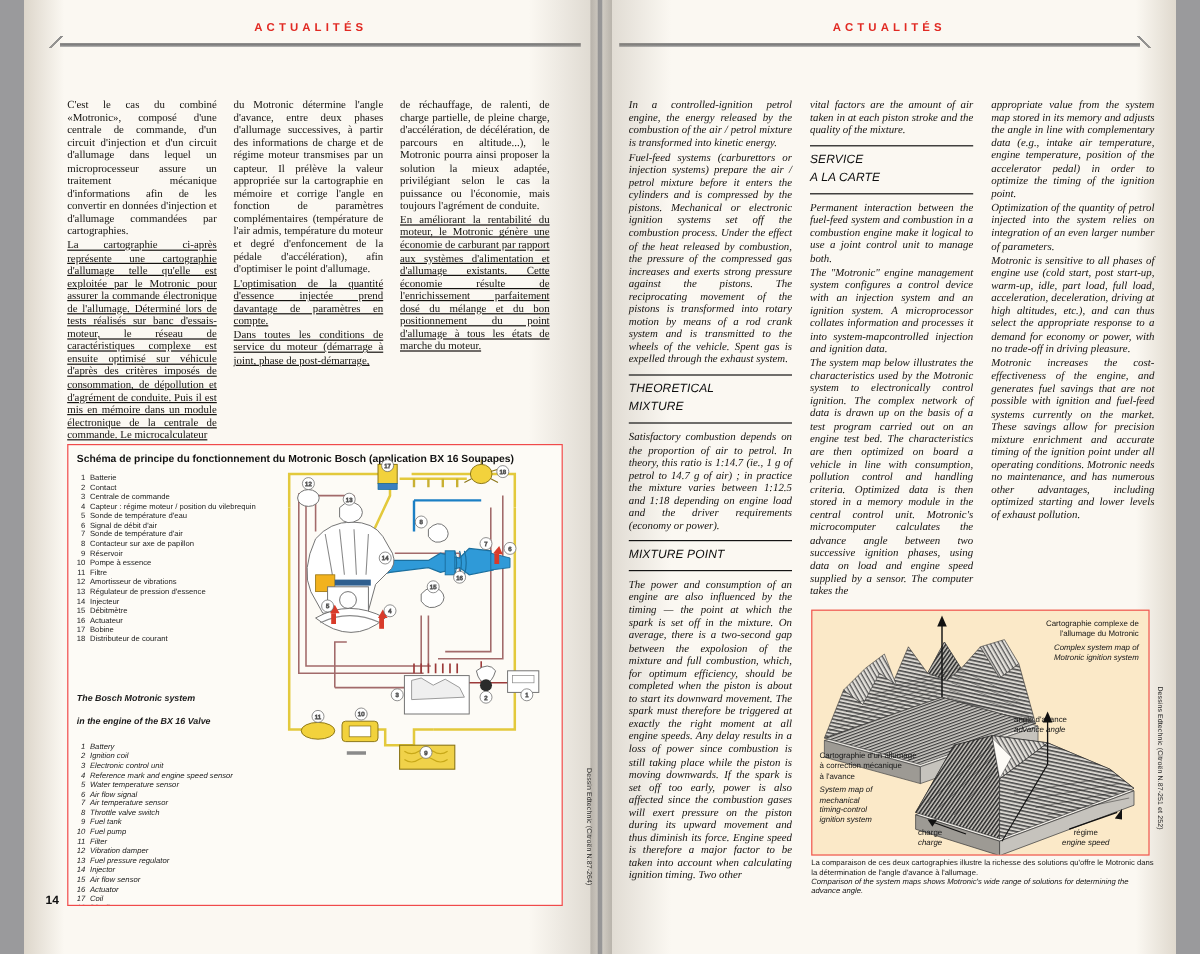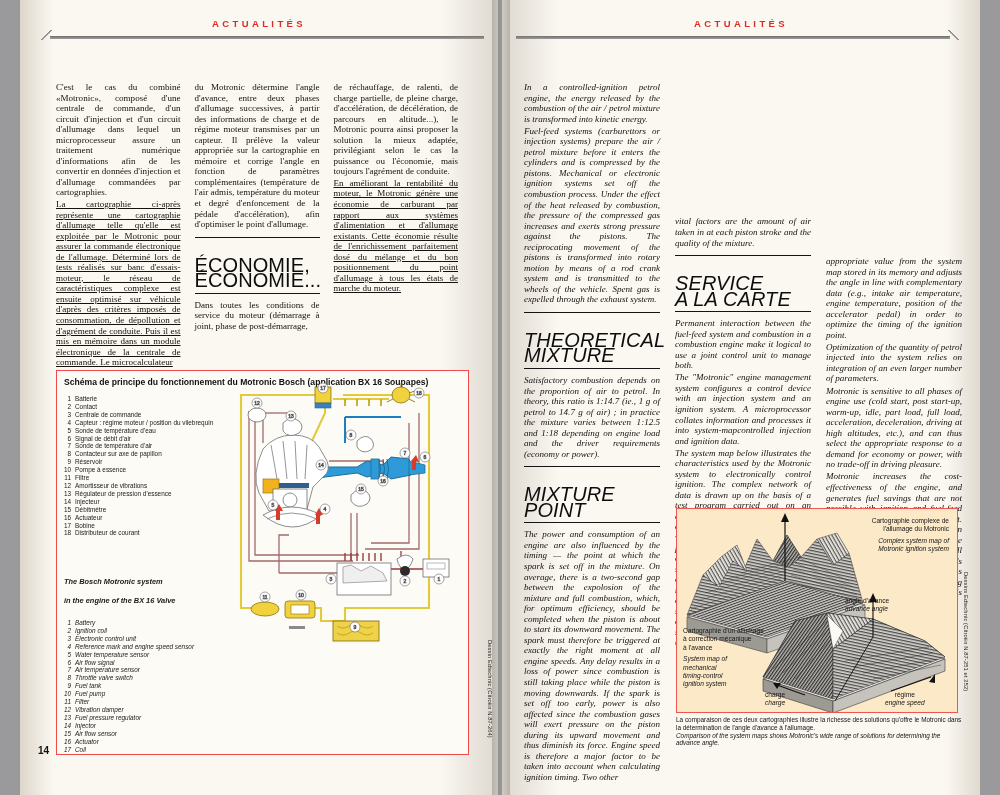--- a/index.html
+++ b/index.html
@@ -66,35 +66,35 @@
   }
   .col { font-size: 9.05px; line-height: 10.55px; text-align: justify; }
 
   
   #left-cols { top: 82px; left: 56px; width: 402px; gap: 14px; }
   #left-cols .col { width: 125px; color: #14120f; }
   #left-cols p { margin-bottom: 0.5px; text-indent: 0; }
   #left-cols p + p { margin-top: 1px; text-decoration: underline; }
 
   
-  #right-cols { top: 82px; left: 524px; width: 440px; gap: 15px; align-items: center; }
+  #right-cols { top: 82px; left: 524px; width: 440px; gap: 15px; }
   #right-cols .col { width: 136px; color: #14120f; font-style: italic; }
   #right-cols p + p { margin-top: 1.5px; }
 
   .sect-head {
     font-family: "Liberation Sans", sans-serif;
     font-style: normal;
     font-weight: 400;
-    font-size: 20px;
+    font-size: 10px;
     line-height: 15.5px;
     letter-spacing: .1px;
     color: #0d0d0d;
     border-top: 1.5px solid #141414;
     border-bottom: 1.5px solid #141414;
-    padding: 20px 0 4px 0;
+    padding: 4px 0 4px 0;
     margin: 7px 0 6px 0;
     text-align: left;
   }
   #right-cols .sect-head { font-style: italic; }
 
   
   #schema-box {
     position: absolute;
     left: 56px; top: 370px; width: 413px; height: 385px;
     border: 1.6px solid #f04a4a;
@@ -176,29 +176,26 @@
 <div id="spread">
 
   <div class="page" id="page-left">
     <div class="runhead">ACTUALITÉS</div>
     <div class="rule-top"></div>
     <div class="rule-bevel"></div>
   </div>
 
   <div class="cols" id="left-cols">
     <div class="col">
-      <p>C'est le cas du combiné «Motronic», composé d'une centrale de commande, d'un circuit d'injection et d'un circuit d'allumage dans lequel un microprocesseur assure un traitement numérique d'informations afin de les convertir en données d'injection et d'allumage commandées par cartographies.</p>
+      <p>C'est le cas du combiné «Motronic», composé d'une centrale de commande, d'un circuit d'injection et d'un circuit d'allumage dans lequel un microprocesseur assure un traitement mécanique d'informations afin de les convertir en données d'injection et d'allumage commandées par cartographies.</p>
       <p>La cartographie ci-après représente une cartographie d'allumage telle qu'elle est exploitée par le Motronic pour assurer la commande électronique de l'allumage. Déterminé lors de tests réalisés sur banc d'essais-moteur, le réseau de caractéristiques complexe est ensuite optimisé sur véhicule d'après des critères imposés de consommation, de dépollution et d'agrément de conduite. Puis il est mis en mémoire dans un module électronique de la centrale de commande. Le microcalculateur</p>
     </div>
     <div class="col">
       <p>du Motronic détermine l'angle d'avance, entre deux phases d'allumage successives, à partir des informations de charge et de régime moteur transmises par un capteur. Il prélève la valeur appropriée sur la cartographie en mémoire et corrige l'angle en fonction de paramètres complémentaires (température de l'air admis, température du moteur et degré d'enfoncement de la pédale d'accélération), afin d'optimiser le point d'allumage.</p>
-      <div class="sect-head">
-        <div>ÉCONOMIE,</div>
-        <div>ÉCONOMIE...</div>
-      </div>
+      <p>L'optimisation de la quantité d'essence injectée prend davantage de paramètres en compte.</p>
       <p>Dans toutes les conditions de service du moteur (démarrage à joint, phase de post-démarrage,</p>
     </div>
     <div class="col">
       <p>de réchauffage, de ralenti, de charge partielle, de pleine charge, d'accélération, de décélération, de parcours en altitude...), le Motronic pourra ainsi proposer la solution la mieux adaptée, privilégiant selon le cas la puissance ou l'économie, mais toujours l'agrément de conduite.</p>
       <p>En améliorant la rentabilité du moteur, le Motronic génère une économie de carburant par rapport aux systèmes d'alimentation et d'allumage existants. Cette économie résulte de l'enrichissement parfaitement dosé du mélange et du bon positionnement du point d'allumage à tous les états de marche du moteur.</p>
     </div>
   </div>
 
   <div id="schema-box">
     <div id="schema-title">Schéma de principe du fonctionnement du Motronic Bosch (application BX 16 Soupapes)</div>

